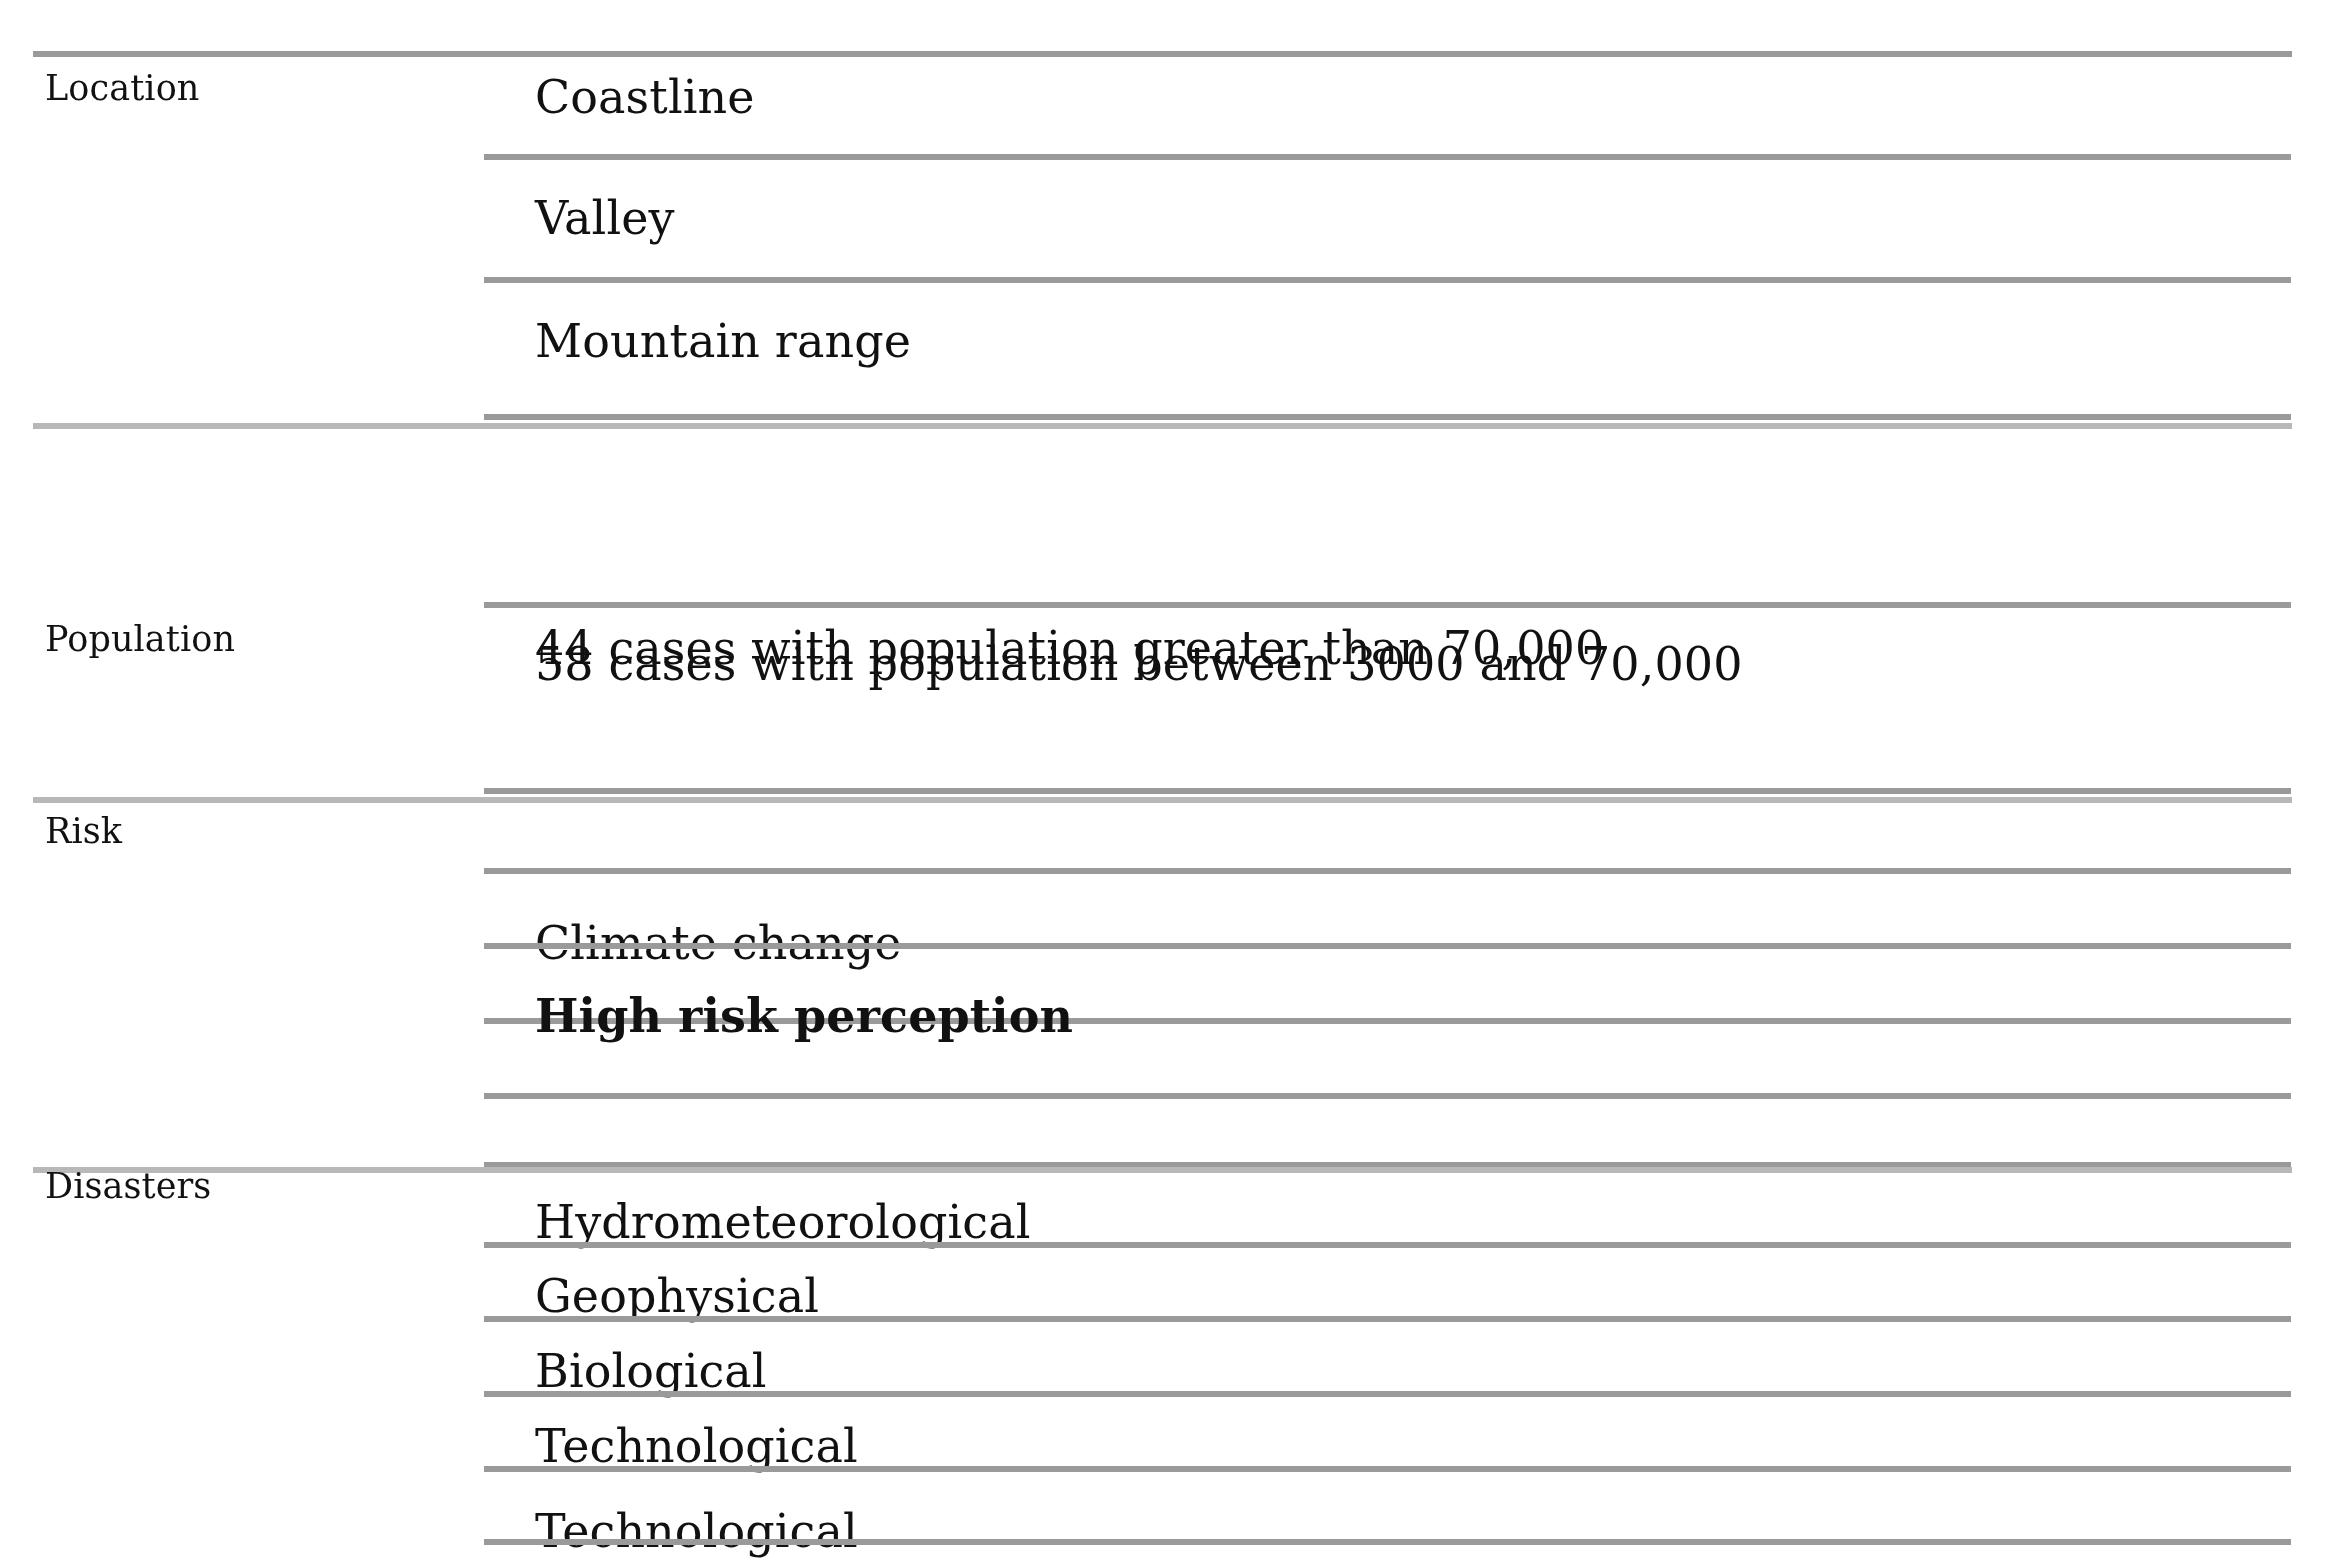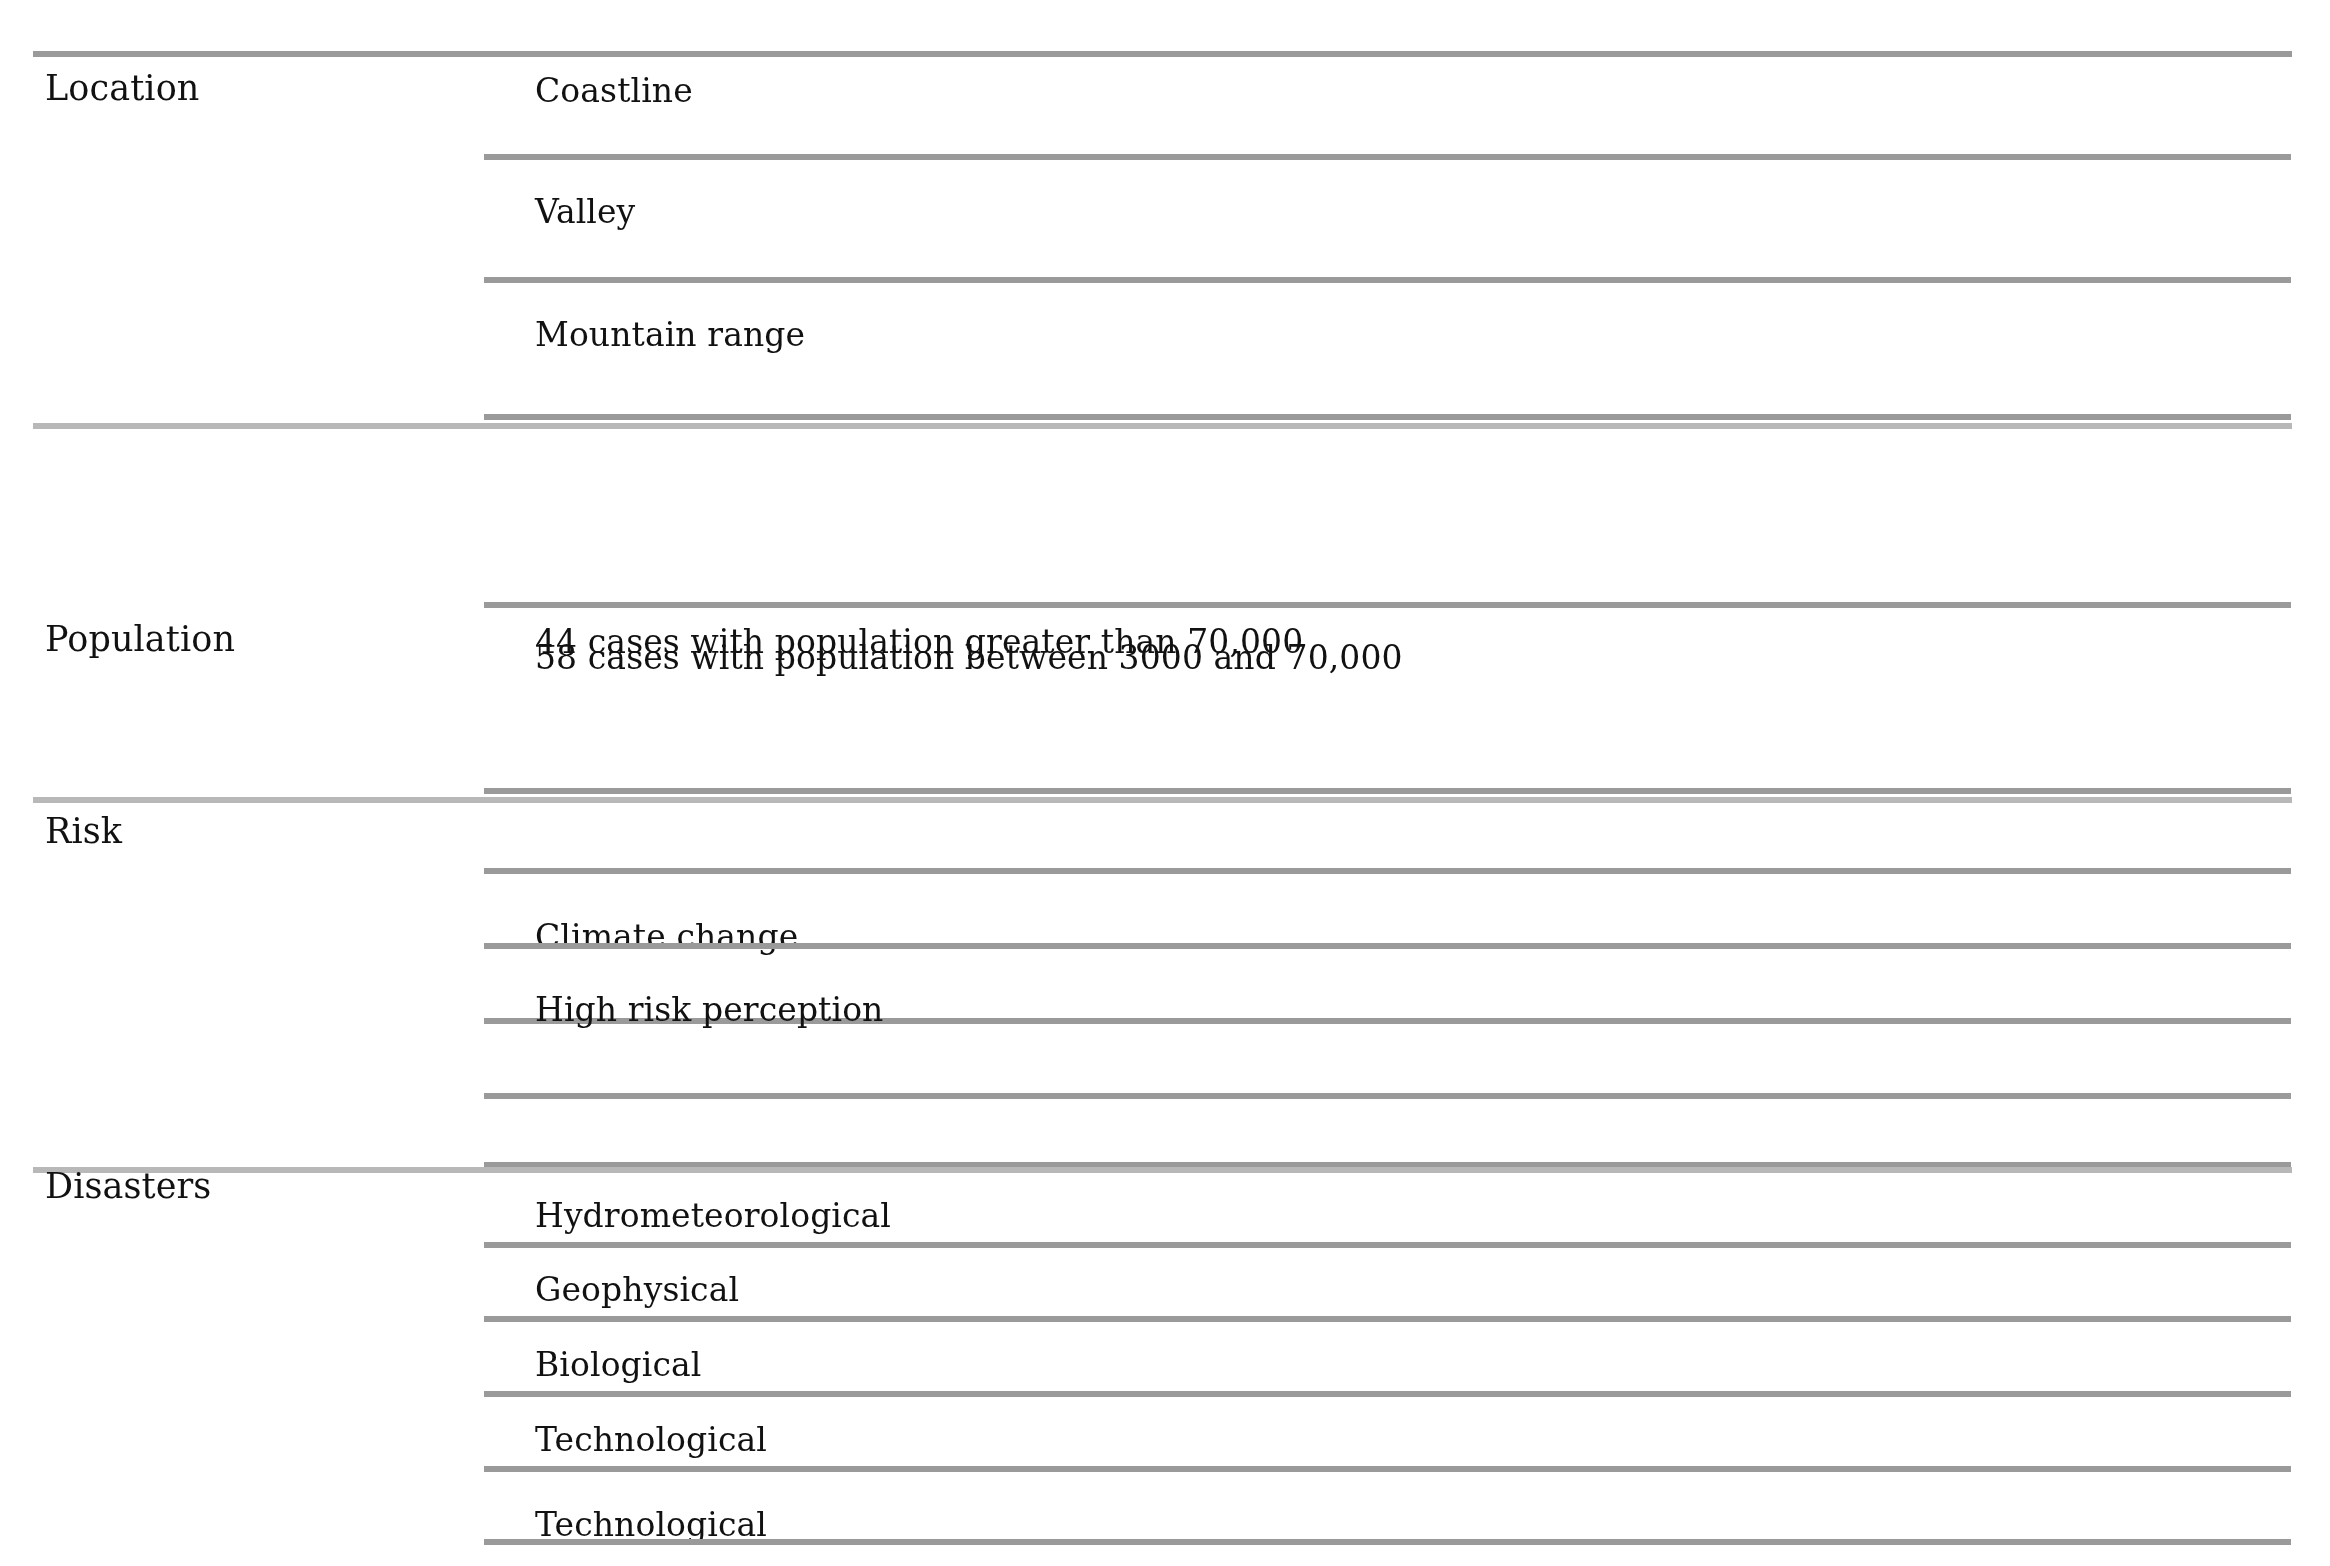--- a/index.html
+++ b/index.html
@@ -49,21 +49,21 @@
     left: 45px;
     font-size: 35px;
     line-height: 1.0;
     letter-spacing: 0.1px;
     white-space: nowrap;
     color: #111111;
   }
   .val-label {
     position: absolute;
     left: 535px;
-    font-size: 33px;
+    font-size: 46px;
     line-height: 1.0;
     letter-spacing: 0.1px;
     white-space: nowrap;
     color: #111111;
   }
 </style>
 </head>
 <body>
 
 <div id="table-root">
@@ -101,21 +101,21 @@
 
   <div class="rule inner" style="top:864px;"></div>
 
   <div class="val-label" style="top: 916px;">Climate change</div>
 
   <div class="rule inner" style="top:939px;"></div>
 
 
   <div class="rule inner" style="top:1014px;"></div>
 
-  <div class="val-label" style="top: 989px;">High risk perception</div>
+  <div class="val-label" style="top: 989px; font-weight: bold;">High risk perception</div>
 
   <div class="rule inner" style="top:1089px;"></div>
 
 
   <div class="rule inner" style="top:1158px;"></div>
   <div class="rule full light" style="top:1163px;"></div>
 
   <div class="cat-label" style="top: 1165px;">Disasters</div>
 
   <div class="val-label" style="top: 1195px;">Hydrometeorological</div>

